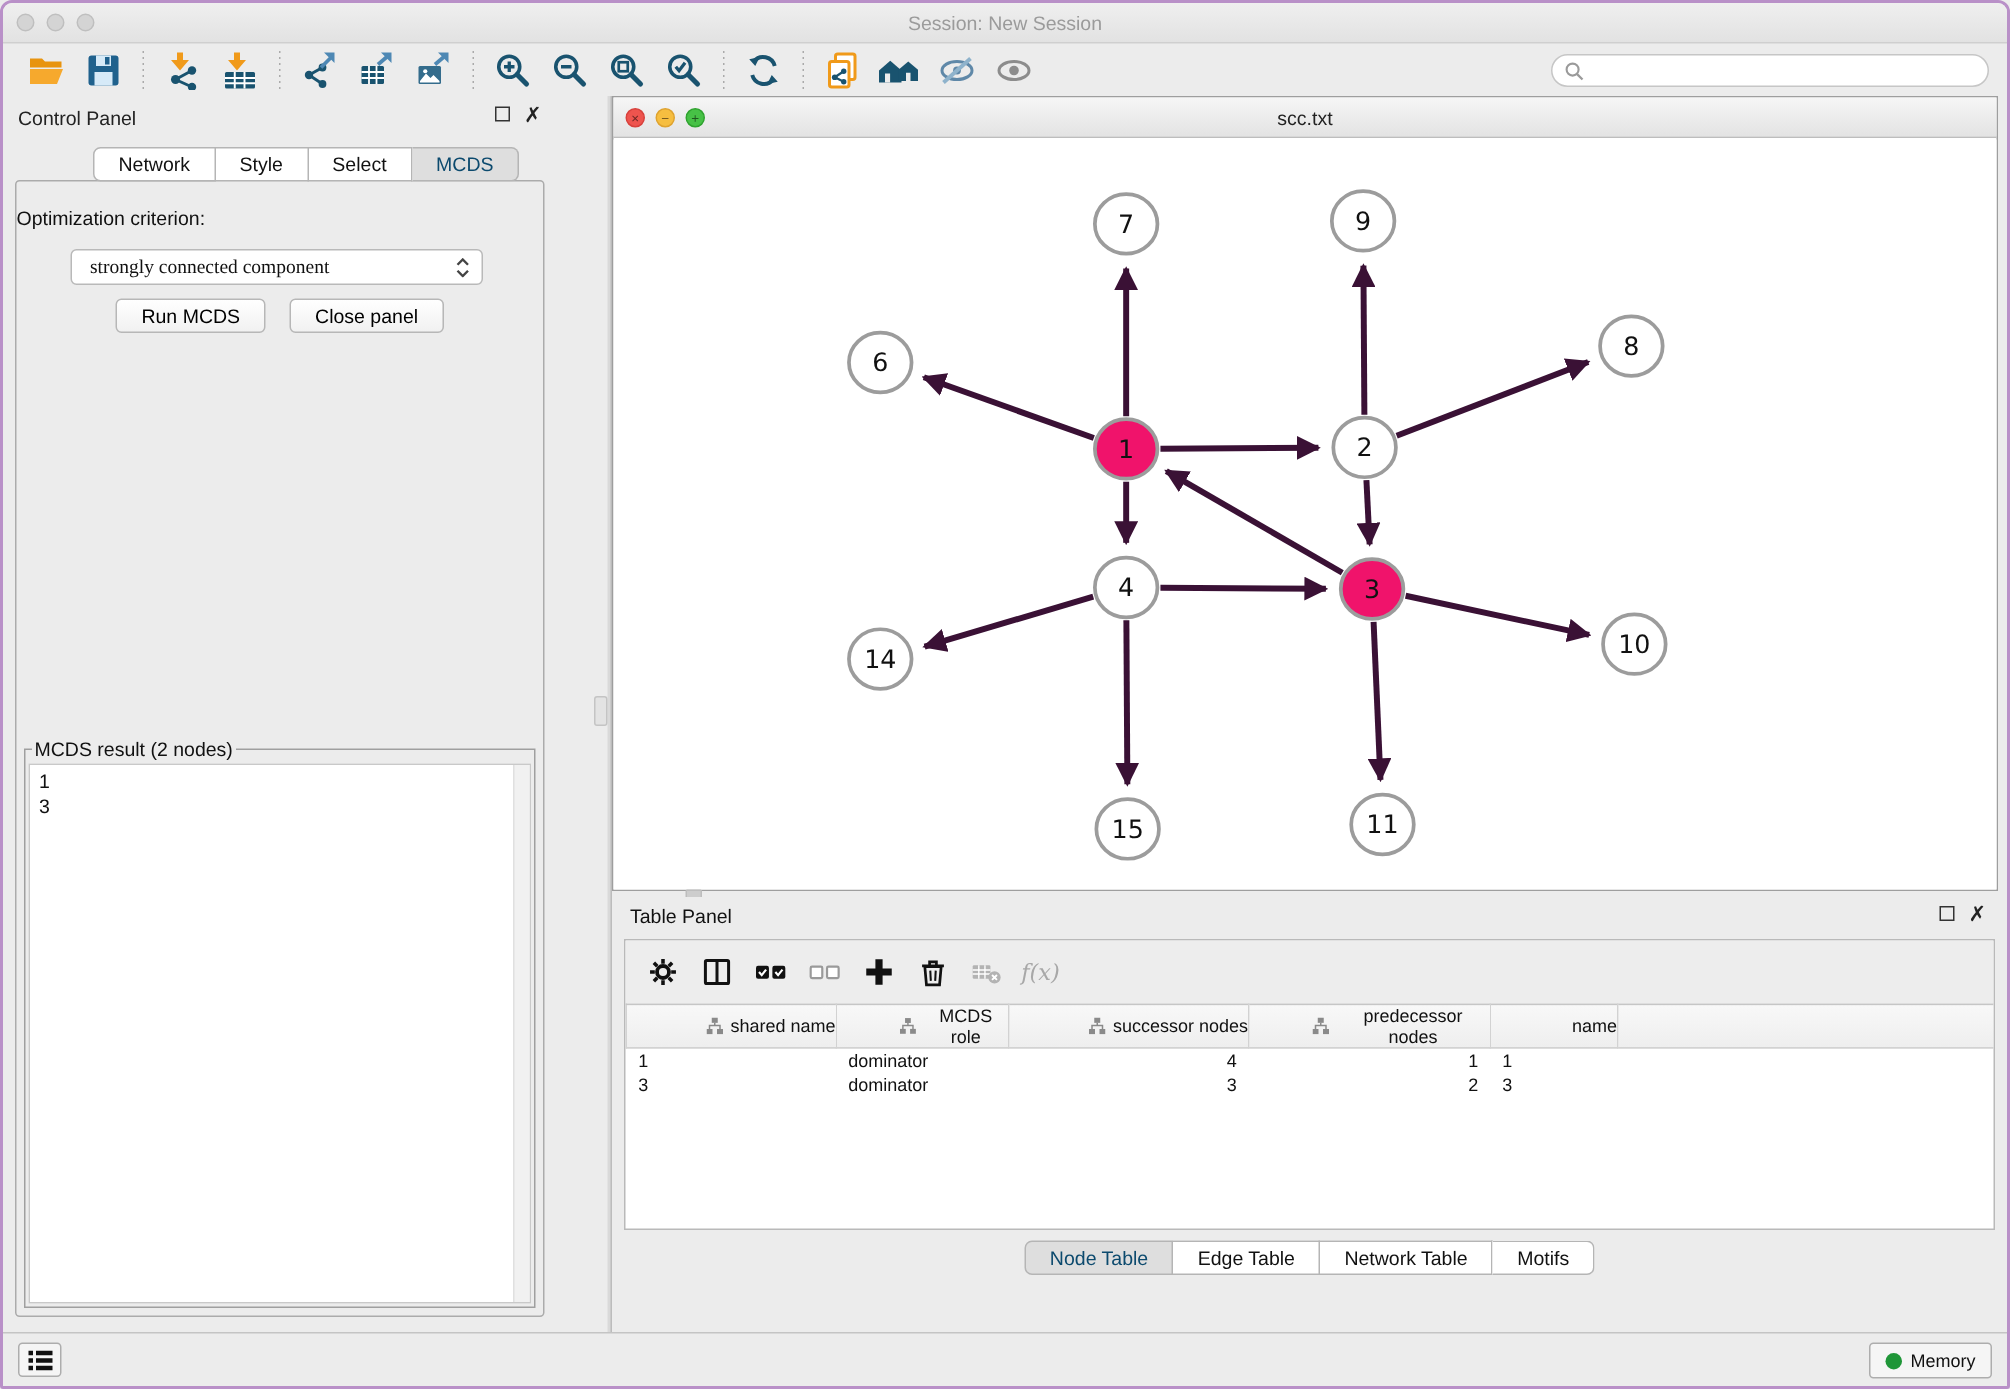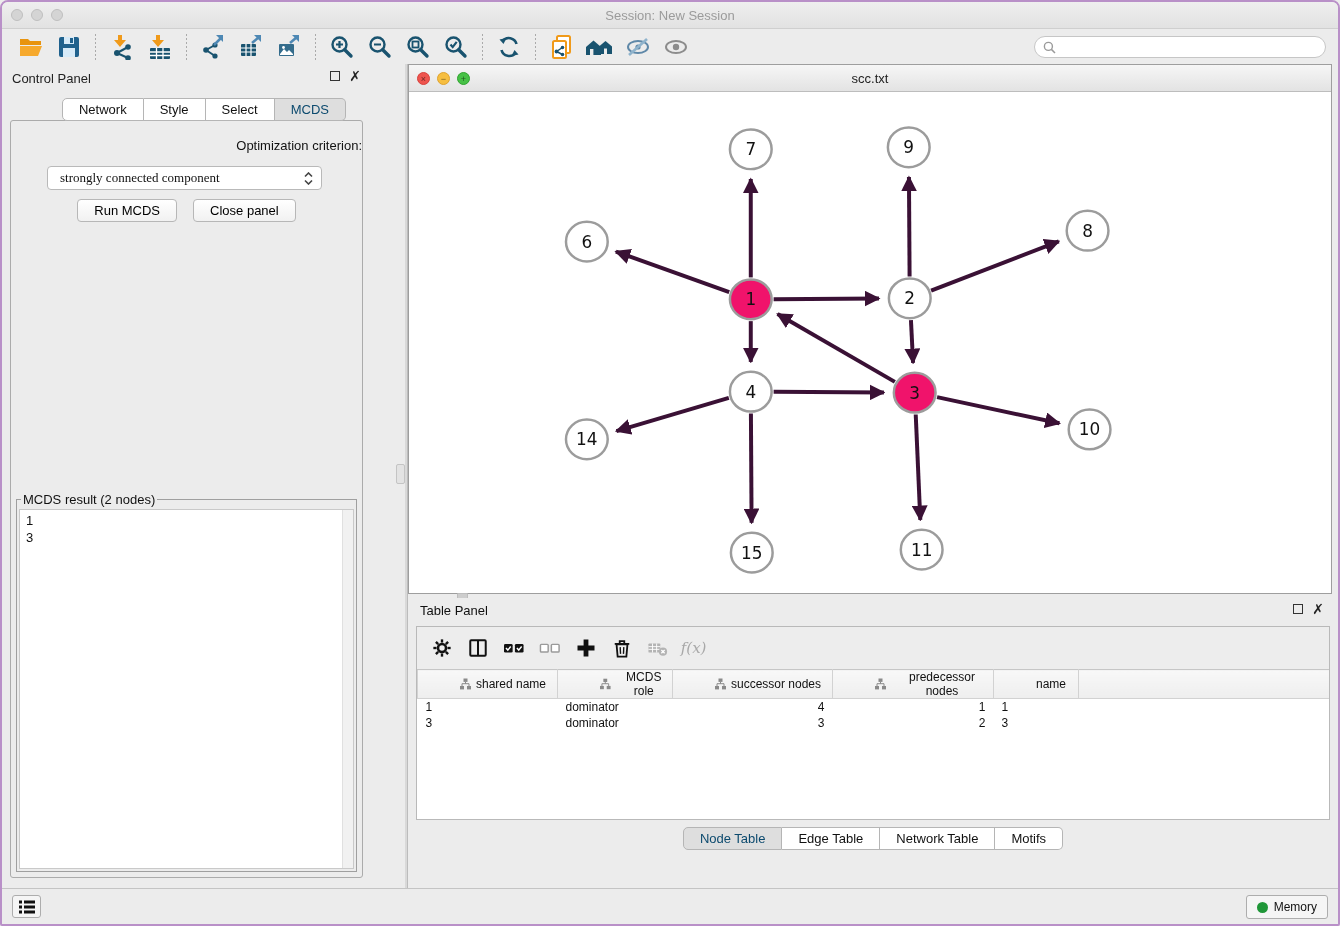--- a/index.html
+++ b/index.html
@@ -35,21 +35,21 @@
   .float-ic { width:10px; height:10px; border:1.6px solid #333; display:inline-block; }
   .close-ic { font-weight:bold; font-size:14px; color:#222; line-height:10px; cursor:pointer; }
   
   .tabs-row { position:absolute; top:34px; left:0; right:0; display:flex; justify-content:center; z-index:2;margin-left:35px; }
   .tab { height:23px; line-height:21px; padding:0 16px; background:#fff; border:1px solid #b5b5b5; border-left:none; font-size:13px; cursor:pointer; }
   .tab:first-child { border-left:1px solid #b5b5b5; border-radius:5px 0 0 5px; }
   .tab:last-child { border-radius:0 5px 5px 0; }
   .tab.sel { background:#dedede; color:#0c4a6e; }
   .panel-body { position:absolute; top:56px; left:8px; right:8px; bottom:10px;
     border:1px solid #ababab; border-radius:3px; background:#ececec; }
-  .opt-label { position:absolute; top:17px; left:0; right:0; text-align:right; font-size:13px; }
+  .opt-label { position:absolute; top:17px; left:0; right:0; text-align:left; font-size:13px; }
   .dropdown { position:absolute; top:45px; left:36px; right:40px; height:24px; background:#fff;
     border:1px solid #b9b9b9; border-radius:4px; display:flex; align-items:center; padding:0 8px 0 12px; cursor:pointer; }
   .dropdown .dd-text { flex:1; font-size:13px;font-family:Liberation Serif, serif; }
   .btn-row { position:absolute; top:78px; left:0; right:0; display:flex; justify-content:center; gap:16px; }
   .btn { height:23px; padding:0 16px; background:linear-gradient(#ffffff,#f1f1f1); border:1px solid #b7b7b7;
     border-radius:4px; font-size:13px; font-family:inherit; cursor:pointer; }
   fieldset.result { position:absolute; left:5px; right:5px; top:371px; bottom:5px;
     border:1px solid #9f9f9f; background:#ececec; padding:2px; }
   fieldset.result legend { font-size:13px; color:#111; padding:0 2px; margin-left:2px; }
   .result-inner { position:relative; width:100%; height:100%; background:#fff; border:1px solid #c9c9c9; }
@@ -73,21 +73,21 @@
   .tp-header { position:relative; height:26px; }
   .tp-header .ph-title { position:absolute; left:12px; top:5px; }
   .tp-header .ph-icons { right:14px; top:6px; }
   .tp-box { position:absolute; top:28px; left:8px; right:8px; bottom:68px; border:1px solid #b9b9b9; background:#fff; overflow:hidden; }
   .tp-toolbar { height:42px; background:#ededed; display:flex; align-items:center; padding-left:10px; gap:6px; }
   .tpi { width:30px; height:26px; display:flex; align-items:center; justify-content:center; cursor:pointer; }
   .tpi.disabled { cursor:default; }
   table.grid { border-collapse:collapse; width:100%; table-layout:fixed; font-size:12px; }
   table.grid th { height:21px; background:linear-gradient(#f8f8f8,#eeeeee); border:1px solid #d2d2d2; border-top:1px solid #c6c6c6;
     font-weight:normal; font-size:12px; position:relative; cursor:pointer; }
-  table.grid th .th-inner { display:flex; align-items:center; justify-content:flex-start; gap:5px;padding-left:42px; }
+  table.grid th .th-inner { display:flex; align-items:center; justify-content:flex-end; gap:5px;padding-left:42px; }
   table.grid td { height:16px; padding:0 8px; border:none; font-size:12px; }
   td.a-l { text-align:left; } td.a-r { text-align:right; padding-right:16px; }
   td.fill { width:auto; }
   .tp-tabs { position:absolute; bottom:38px; left:0; right:0; display:flex; justify-content:center; }
   
   .statusbar { position:absolute; left:0; right:0; bottom:0; height:36px; background:#ececec; border-top:1px solid #c4c4c4; }
   .list-btn { position:absolute; left:10px; top:6px; width:29px; height:23px; background:#f5f5f5; border:1px solid #adadad; border-radius:3px;
     display:flex; align-items:center; justify-content:center; cursor:pointer; }
   .memory-btn { position:absolute; right:10px; top:6px; height:24px; background:#f5f5f5; border:1px solid #adadad; border-radius:3px;
     display:flex; align-items:center; padding:0 10px; gap:6px; font-size:12px; cursor:pointer; }

